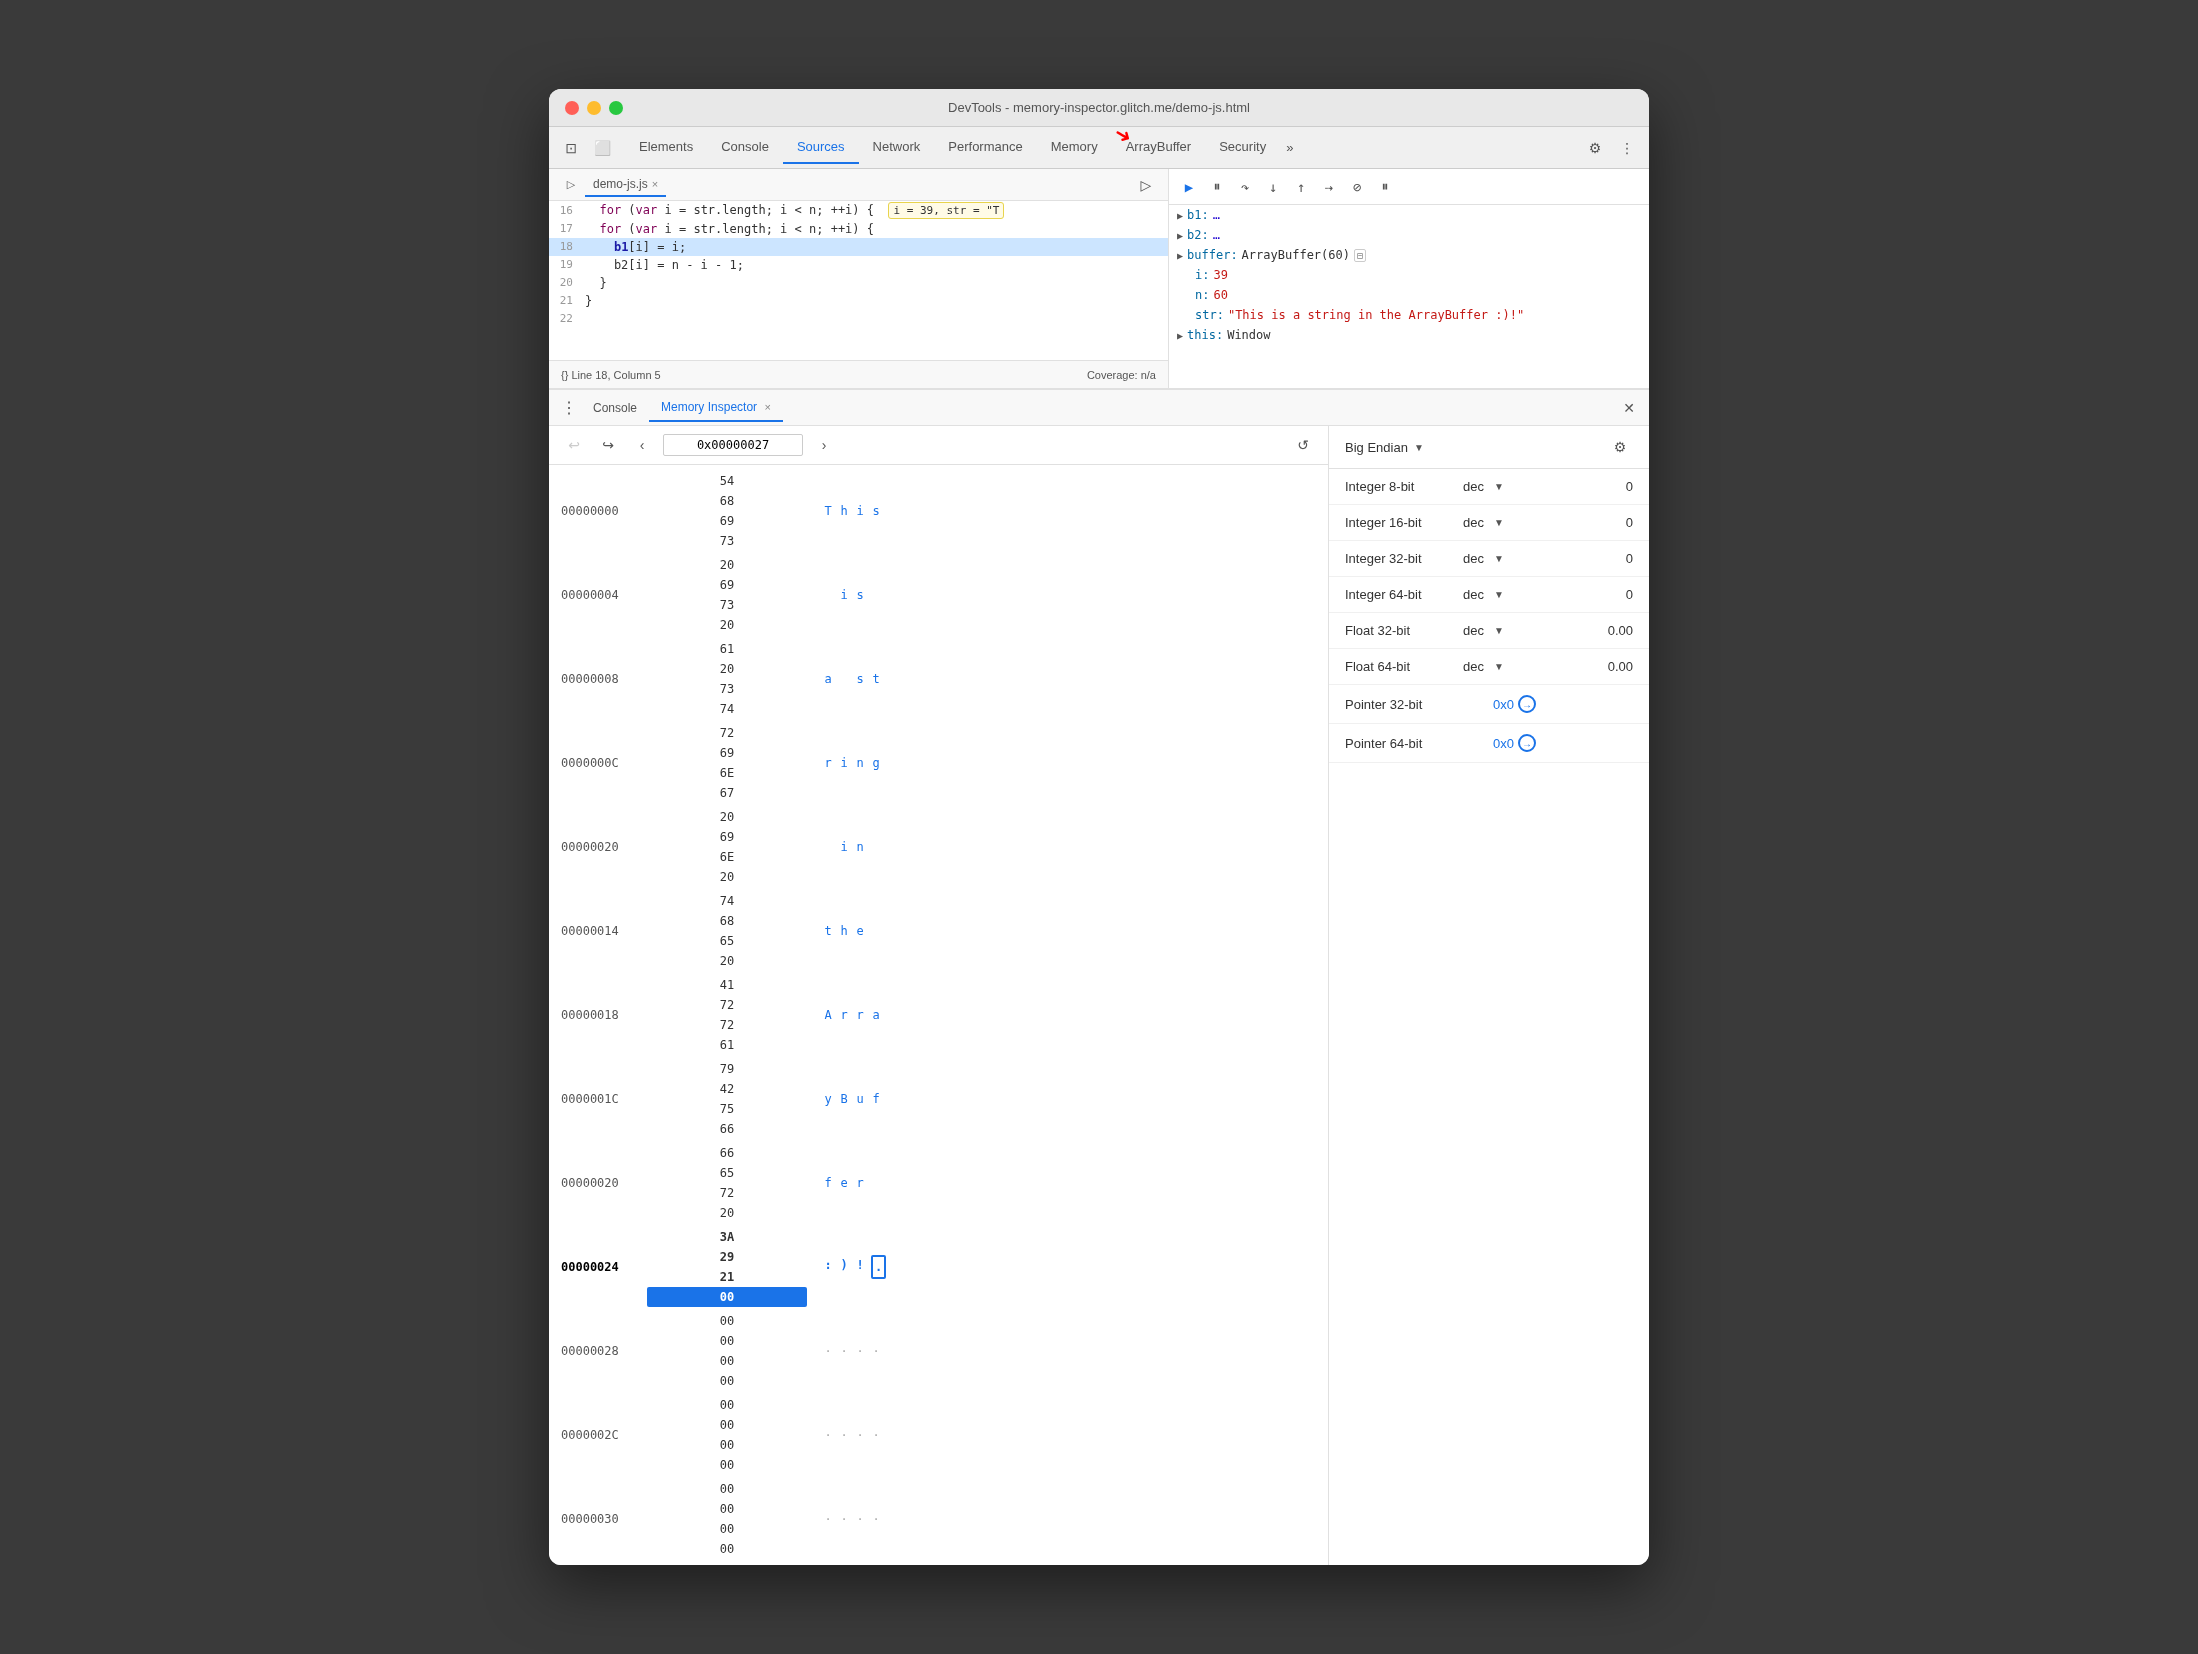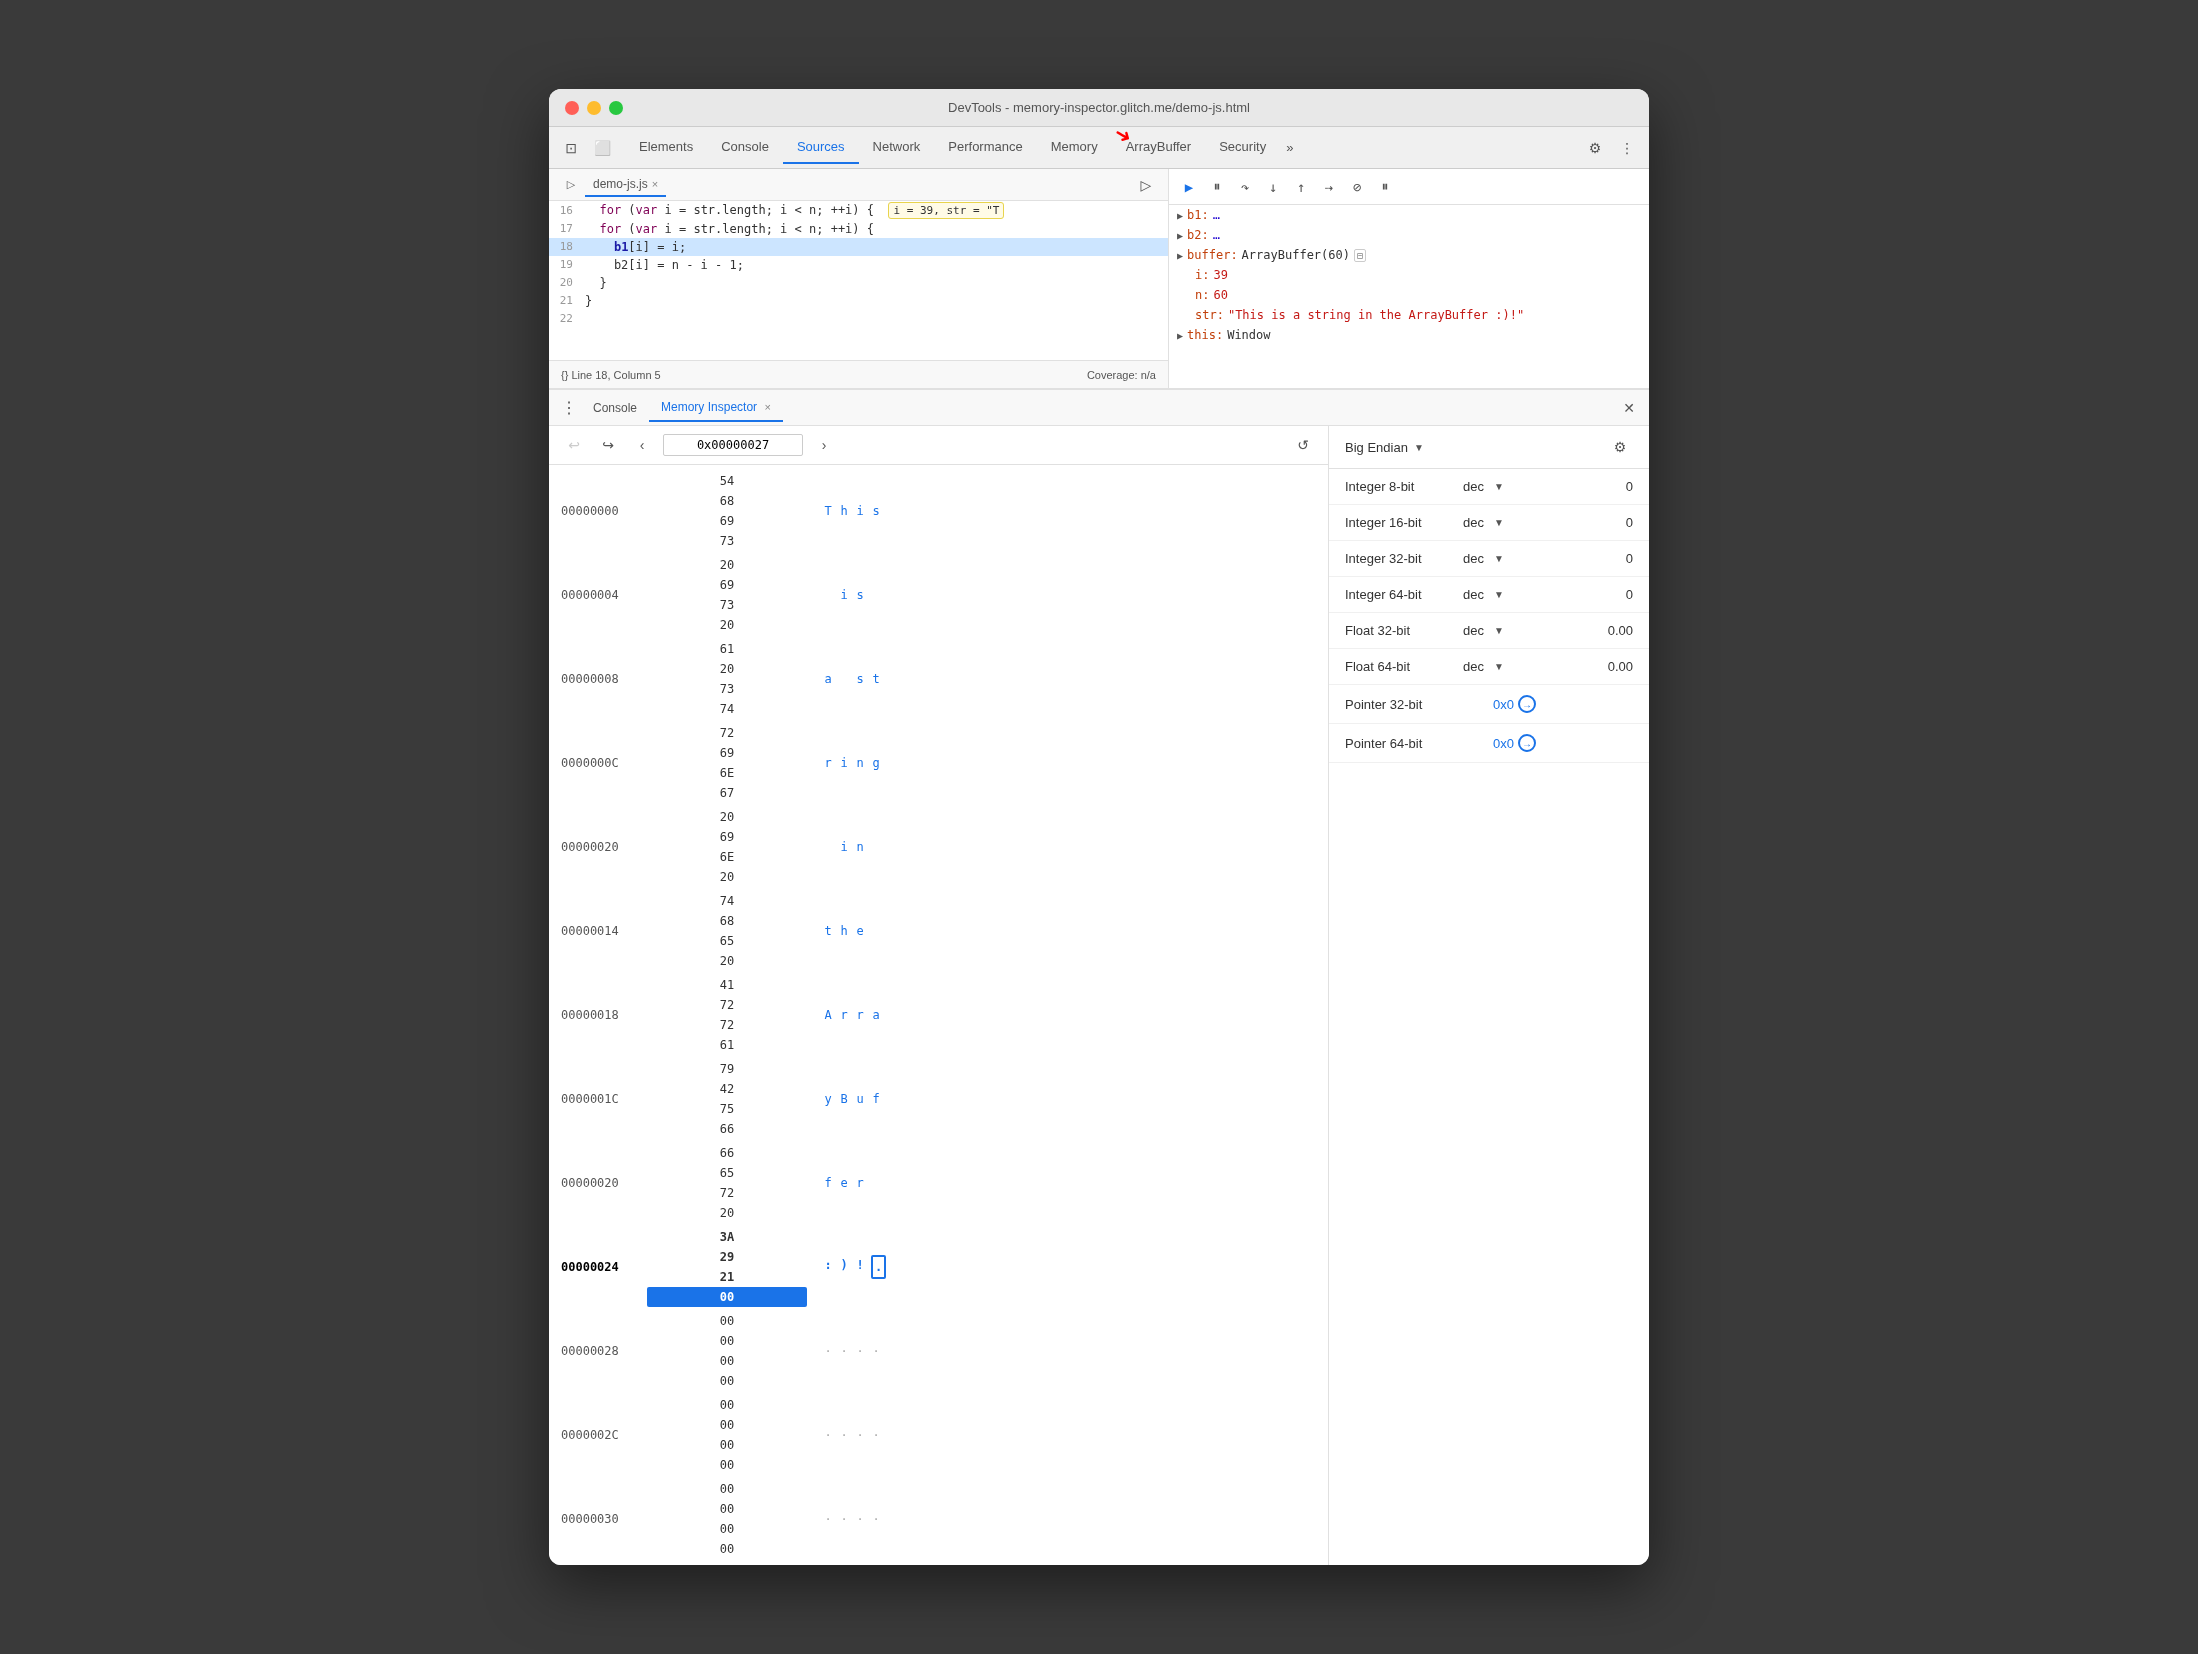--- a/index.html
+++ b/index.html
@@ -214,21 +214,21 @@
     .scope-btn.active { color: #1a73e8; }
     .scope-item {
       display: flex;
       align-items: center;
       padding: 3px 8px;
       gap: 4px;
       font-size: 12px;
       cursor: pointer;
     }
     .scope-arrow { color: #555; font-size: 10px; }
-    .scope-key { color: #c2410c; }
+    .scope-key { color: #0369a1; }
     .scope-val { color: #1c00cf; }
     .scope-val.red { color: #c41a16; }
     .scope-val.black { color: #333; }
     .scope-buffer-icon {
       font-size: 10px;
       color: #888;
       border: 1px solid #ccc;
       border-radius: 2px;
       padding: 0 2px;
     }

